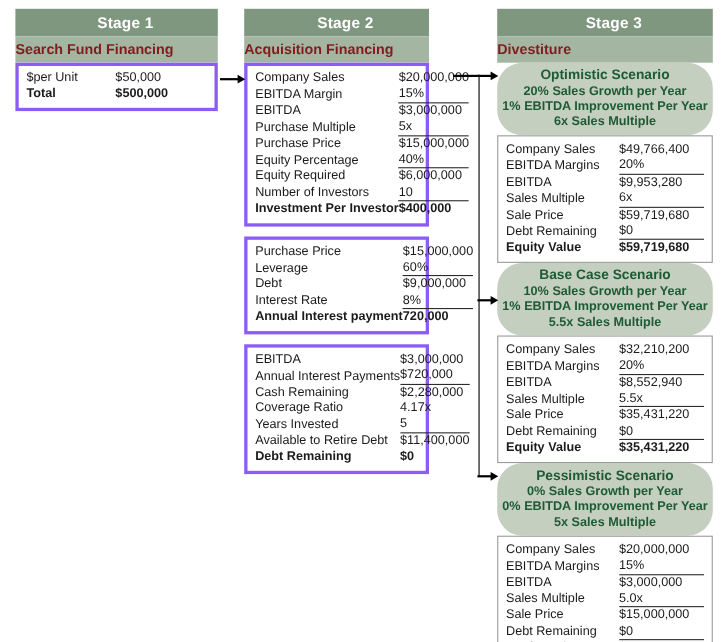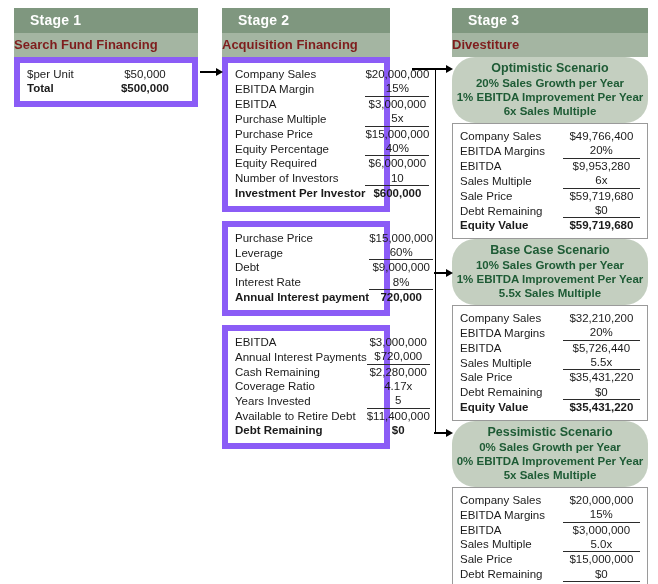--- a/index.html
+++ b/index.html
@@ -22,54 +22,54 @@
   }
   #stage1-col { left: 14px;  width: 184px; }
   #stage2-col { left: 222px; width: 168px; }
   #stage3-col { left: 452px; width: 196px; }
 
   .stage-header {
     background: #7f977f;
     color: #ffffff;
     font-weight: bold;
     font-size: 14px;
-    text-align: left;
+    text-align: center;
     padding: 4px 0 5px 16px;
     letter-spacing: 0.2px;
   }
   .stage-sub {
     background: #a4b5a2;
     color: #7f1d1d;
     font-weight: bold;
     font-size: 13px;
     text-align: left;
     padding: 4px 16px 5px 0;
   }
 
   .panel {
-    border: 6px solid #8b5cf6;
+    border: 3px solid #8b5cf6;
     background: #ffffff;
     padding: 4px 7px 5px 7px;
     box-sizing: border-box;
   }
   .panel + .panel { margin-top: 9px; }
 
   .ftable {
     width: 100%;
     border-collapse: collapse;
     font-size: 11.5px;
   }
   .ftable td {
     padding: 0;
     line-height: 14.4px;
     white-space: nowrap;
     vertical-align: bottom;
   }
   .ftable td.lbl { text-align: left; }
-  .ftable td.val { text-align: center; }
+  .ftable td.val { text-align: left; }
   tr.rule td.val {
     border-bottom: 1px solid #2b2b2b;
     padding-bottom: 0px;
   }
   tr.total td { font-weight: bold; }
 
   
   .scen-banner {
     background: #c4cfc0;
     color: #1e5b35;
@@ -162,21 +162,21 @@
             <tr>
               <td class="lbl">Equity Required</td>
               <td class="val">$6,000,000</td>
             </tr>
             <tr class="rule">
               <td class="lbl">Number of Investors</td>
               <td class="val">10</td>
             </tr>
             <tr class=" total">
               <td class="lbl">Investment Per Investor</td>
-              <td class="val">$600,000</td>
+              <td class="val">$400,000</td>
             </tr>
           </tbody>
         </table>
       </div>
       <div class="panel">
         <table class="ftable">
           <tbody>
             <tr>
               <td class="lbl">Purchase Price</td>
               <td class="val">$15,000,000</td>
@@ -293,21 +293,21 @@
             <tr>
               <td class="lbl">Company Sales</td>
               <td class="val">$32,210,200</td>
             </tr>
             <tr class="rule">
               <td class="lbl">EBITDA Margins</td>
               <td class="val">20%</td>
             </tr>
             <tr>
               <td class="lbl">EBITDA</td>
-              <td class="val">$5,726,440</td>
+              <td class="val">$8,552,940</td>
             </tr>
             <tr class="rule">
               <td class="lbl">Sales Multiple</td>
               <td class="val">5.5x</td>
             </tr>
             <tr>
               <td class="lbl">Sale Price</td>
               <td class="val">$35,431,220</td>
             </tr>
             <tr class="rule">

